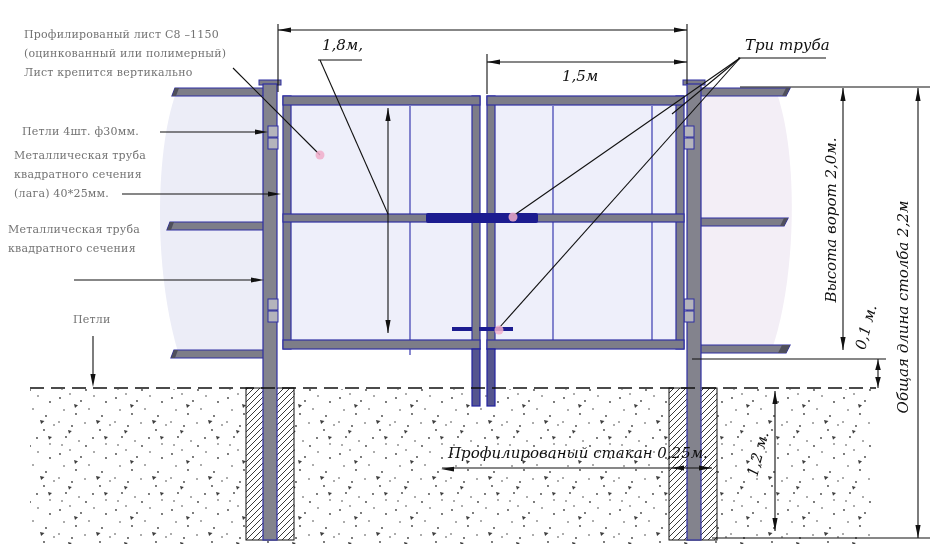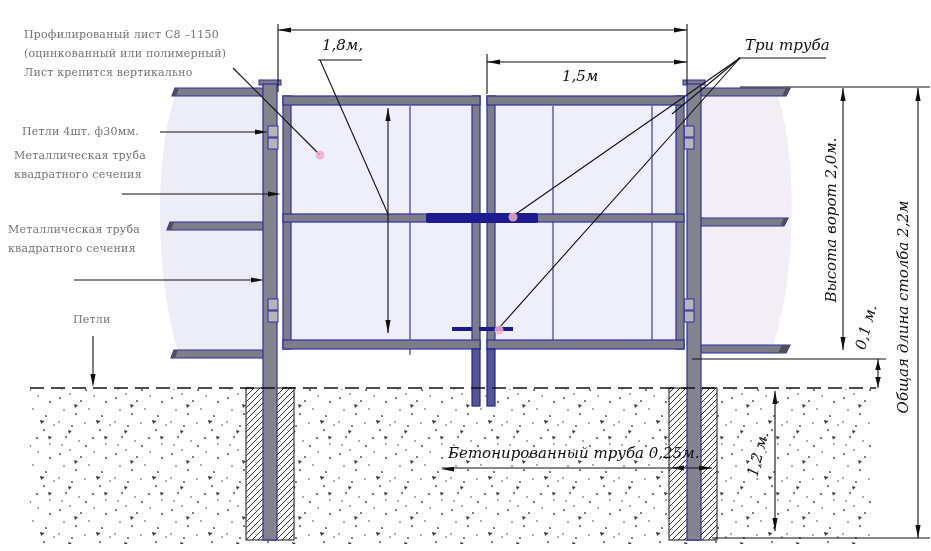--- a/index.html
+++ b/index.html
@@ -209,33 +209,34 @@
   <div>Профилированый лист С8 –1150</div>
   <div>(оцинкованный или полимерный)</div>
   <div>Лист крепится вертикально</div>
 </div>
 
 <div class="lbl" style="left:22px;top:122px;">Петли 4шт. ф30мм.</div>
 
 <div class="lbl" style="left:14px;top:146px;">
   <div>Металлическая труба</div>
   <div>квадратного сечения</div>
+  <div>(лага) 40*25мм.</div>
 </div>
 
 <div class="lbl" style="left:8px;top:220px;">
   <div>Металлическая труба</div>
   <div>квадратного сечения</div>
 </div>
 
 <div class="lbl" style="left:73px;top:310px;">Петли</div>
 
 <div class="dimlbl" style="left:322px;top:36px;">1,8м,</div>
 <div class="dimlbl" style="left:562px;top:38px;margin-top:29px;">1,5м</div>
 <div class="dimlbl" style="left:745px;top:36px;">Три труба</div>
 
-<div class="dimlbl" style="left:448px;top:444px;">Бетонированный труба 0,25м.</div>
+<div class="dimlbl" style="left:448px;top:444px;">Профилированый стакан 0,25м.</div>
 
 <div class="dimlbl rot90" style="left:731px;top:211px;width:200px;">Высота ворот 2,0м.</div>
 <div class="dimlbl rot90" style="left:788px;top:298px;width:230px;">Общая длина столба 2,2м</div>
 <div class="dimlbl rot75" style="left:836px;top:318px;width:60px;">0,1 м.</div>
 <div class="dimlbl rot75" style="left:728px;top:445px;width:60px;">1,2 м.</div>
 
 </div>
 
 </body></html>

